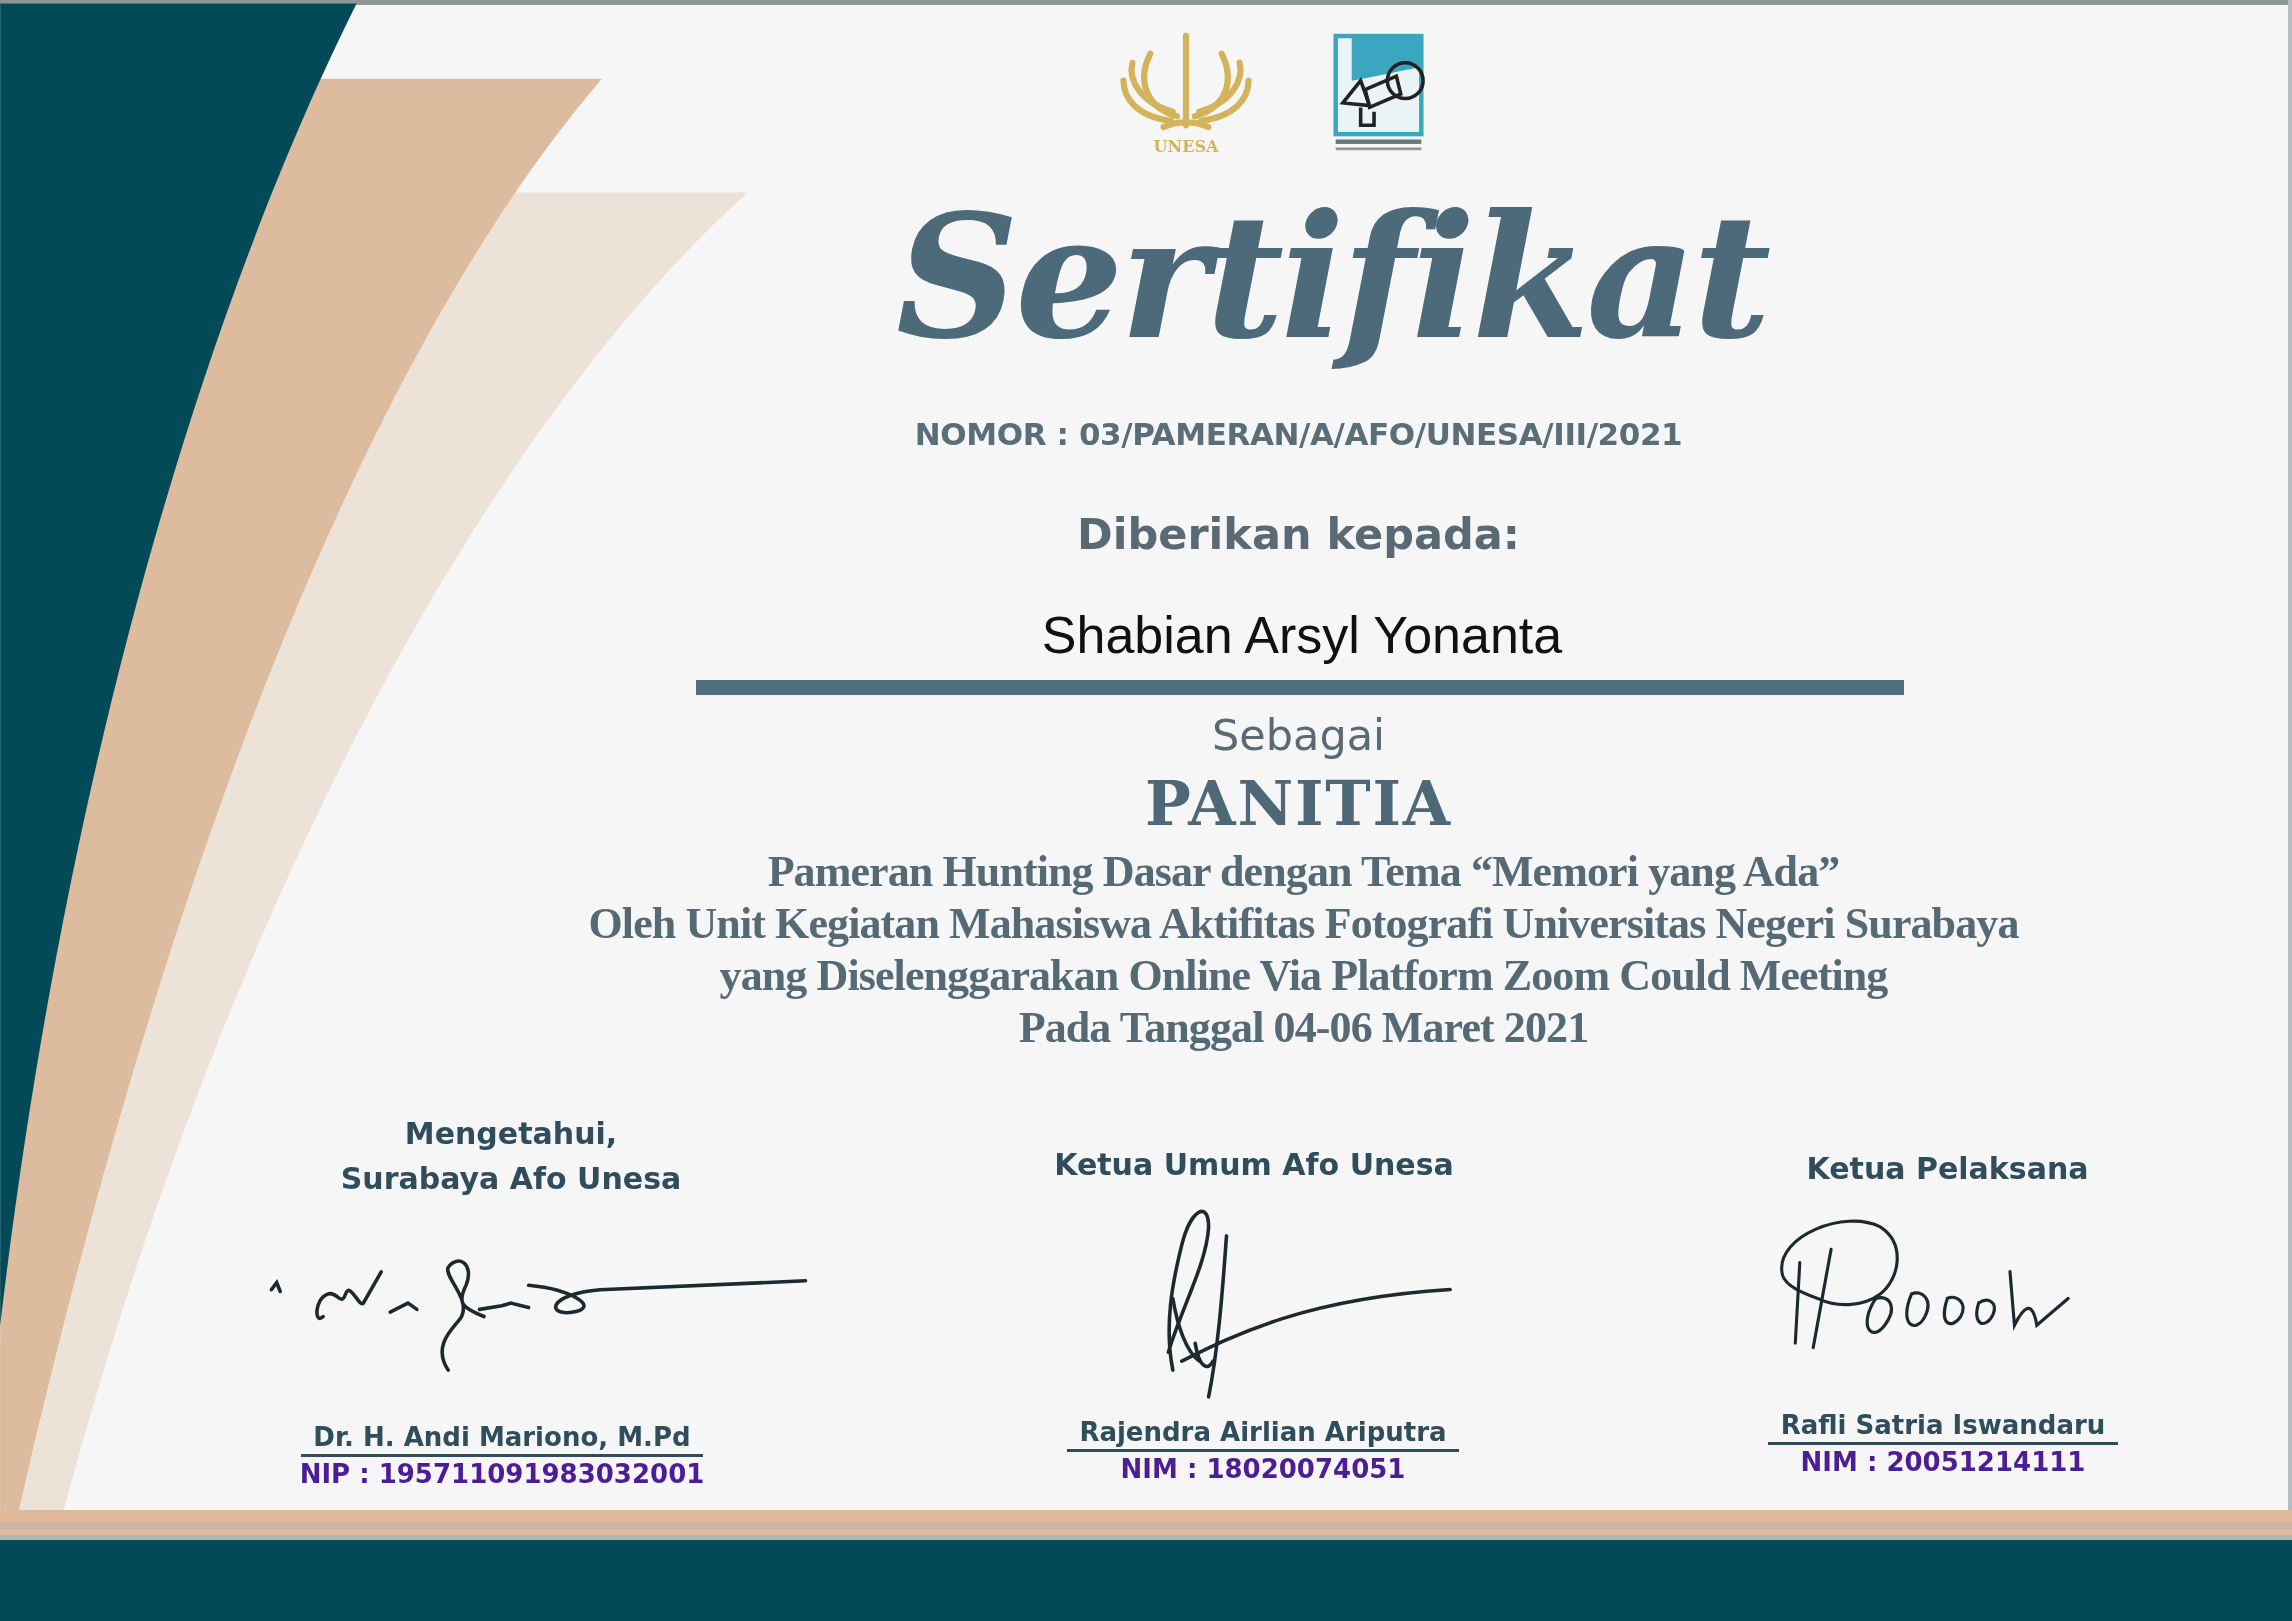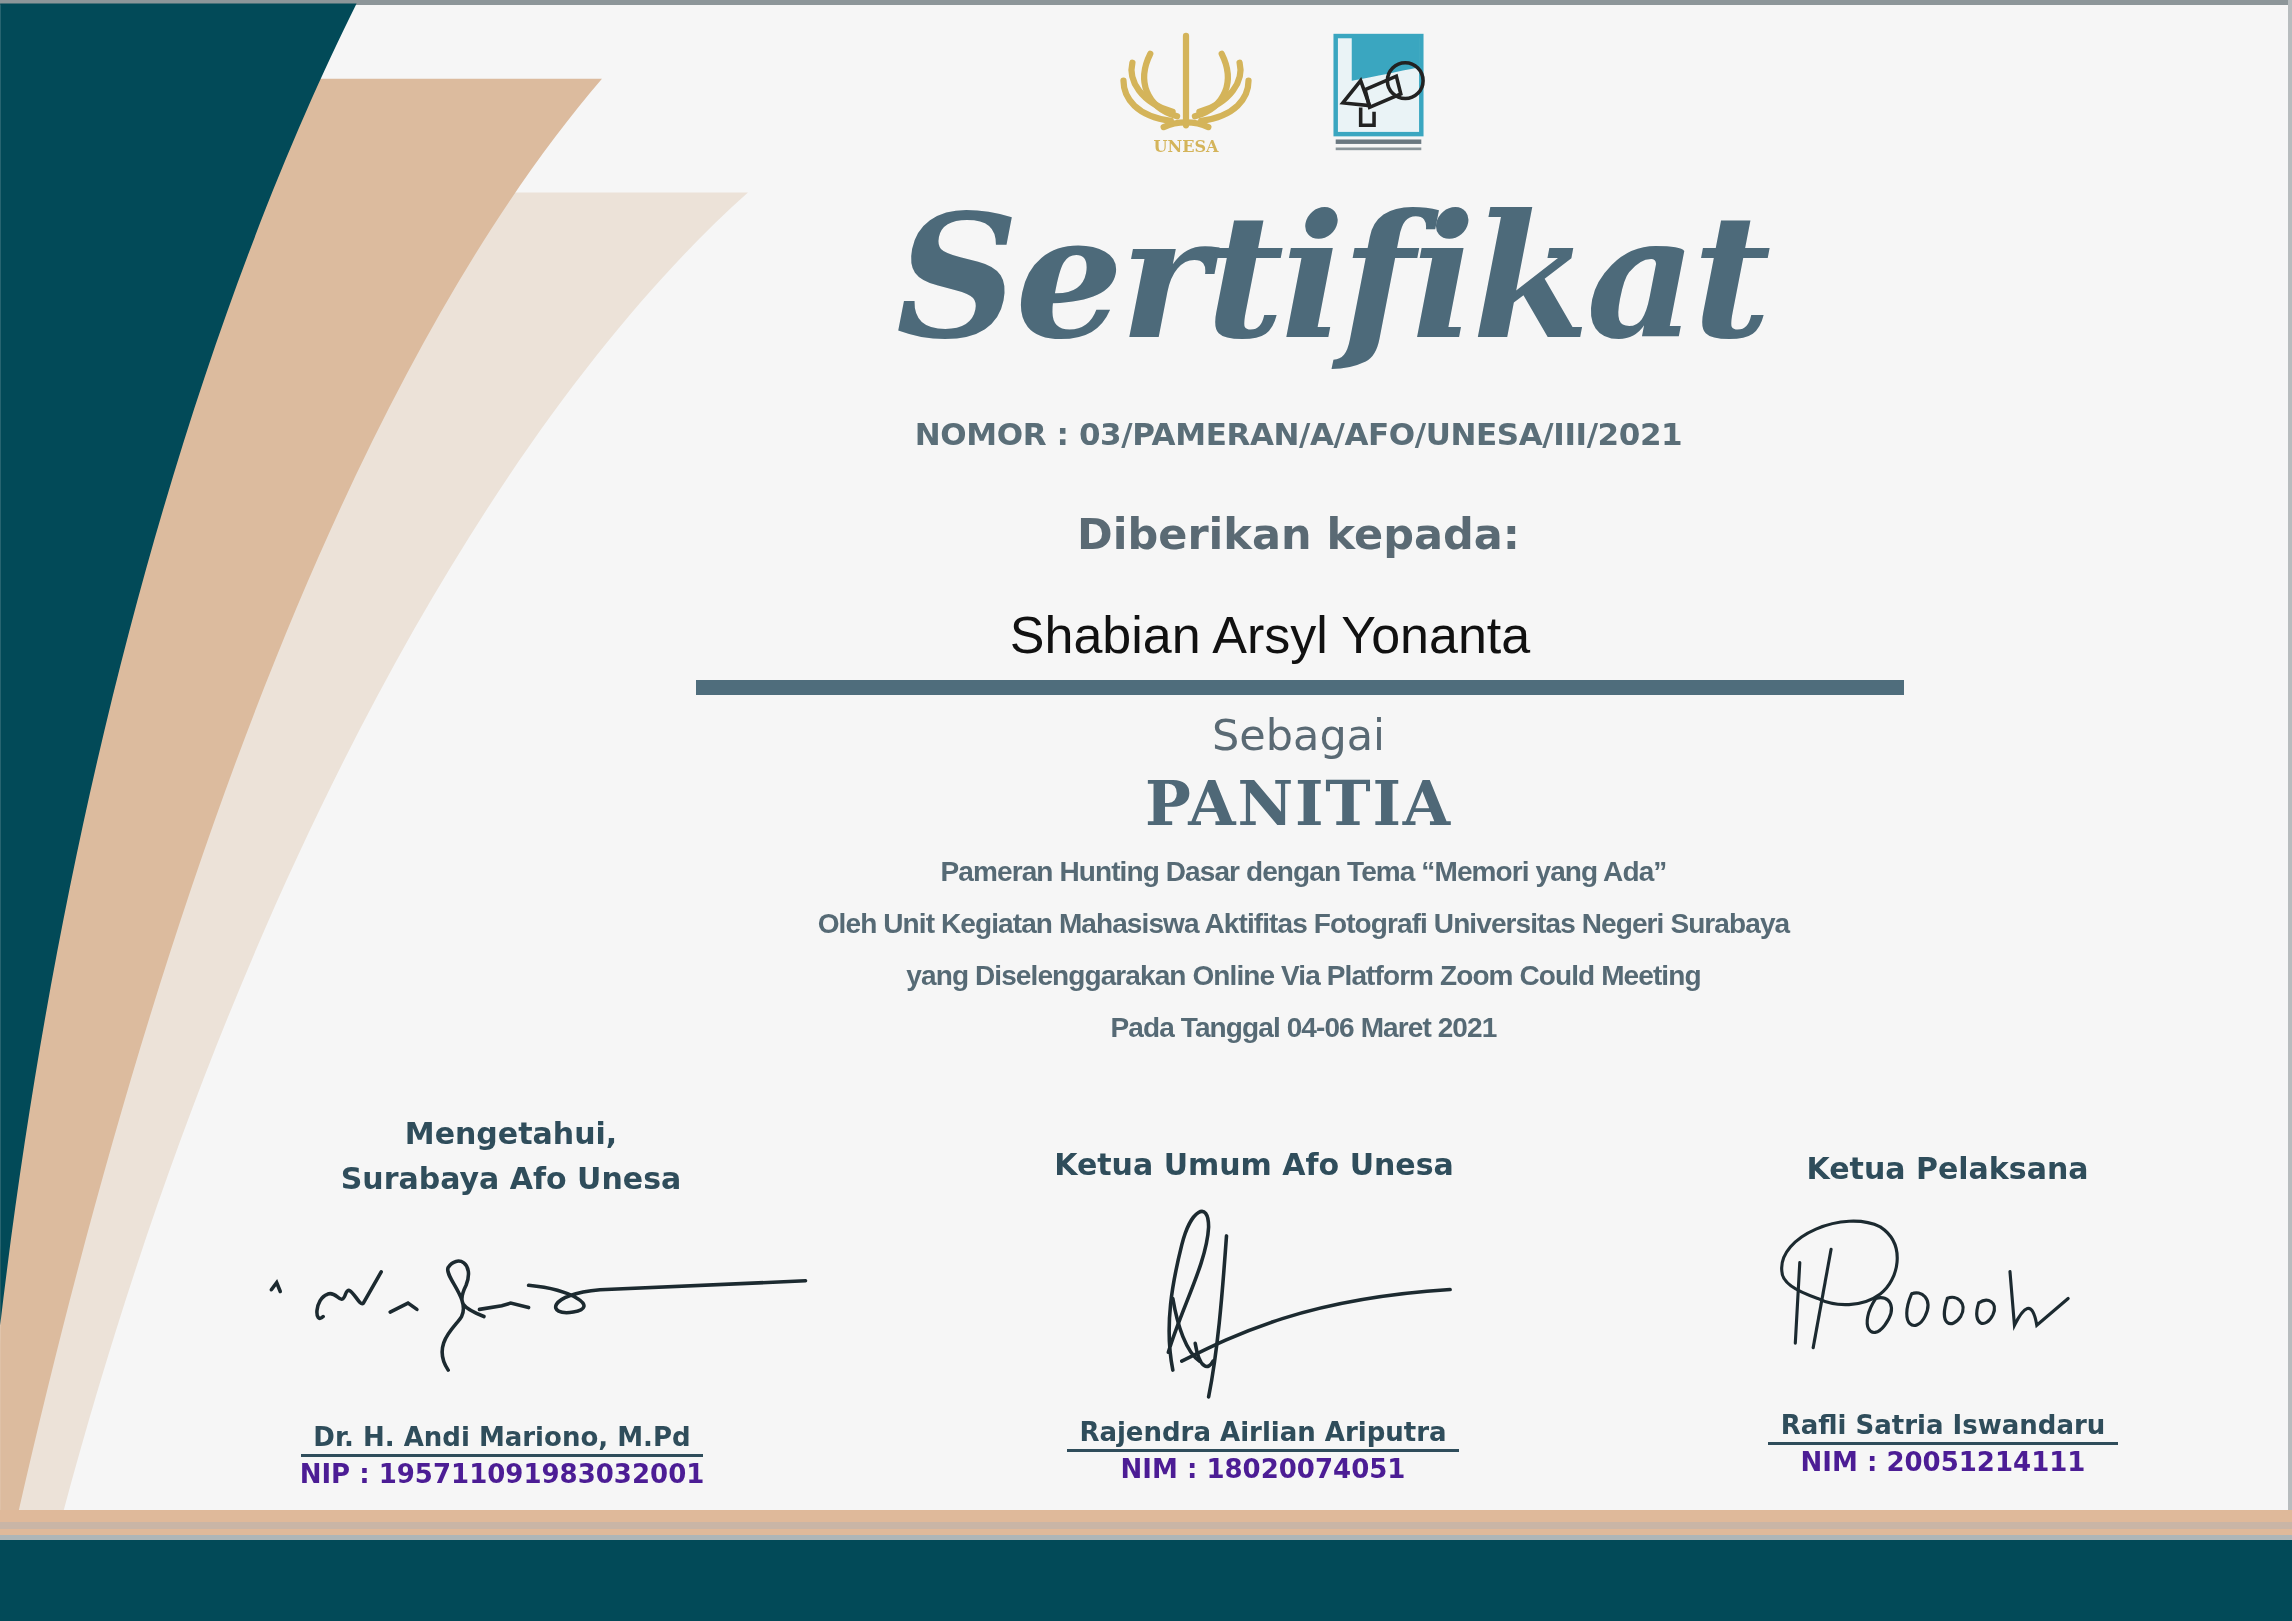--- a/index.html
+++ b/index.html
@@ -25,37 +25,37 @@
       position: absolute; left: 806px; top: 416px; width: 985px; text-align: center;
       font-family: "DejaVu Sans", sans-serif; font-weight: bold; font-size: 31px; color: #5a6e78;
       letter-spacing: -0.4px;
     }
     .diberikan {
       position: absolute; left: 806px; top: 473px; width: 985px; text-align: center;
       font-family: "DejaVu Sans", sans-serif; font-weight: bold; font-size: 43px; color: #5a6a74; margin-top: 36px;
     }
 
     .recipient {
-      position: absolute; left: 670px; top: 605px; width: 1200px; text-align: center;
+      position: absolute; left: 702px; top: 605px; width: 1200px; text-align: center;
       font-family: "Liberation Sans", sans-serif; font-size: 52px; color: #111;
     }
     .name-rule { position: absolute; left: 696px; top: 680px; width: 1208px; height: 15px; background: #4f6d7c; }
 
     .sebagai {
       position: absolute; left: 806px; top: 710px; width: 985px; text-align: center;
       font-family: "DejaVu Sans", sans-serif; font-size: 43px; color: #5a6a74;
     }
     .role {
       position: absolute; left: 806px; top: 768px; width: 985px; text-align: center;
       font-family: "DejaVu Serif", serif; font-weight: bold; font-size: 61px; color: #4f6877;
       letter-spacing: 1.8px;
     }
     .desc { position: absolute; left: 448px; top: 846px; width: 1711px; text-align: center; }
     .desc div {
-      font-family: Liberation Sans, sans-serif; font-weight: bold; font-size: 28px; line-height: 52px;
+      font-family: Liberation Serif, serif; font-weight: bold; font-size: 44px; line-height: 52px;
       color: #566a75; letter-spacing: -0.9px;
     }
 
     .sig-block { position: absolute; text-align: center; }
     .sig-label {
       font-family: "DejaVu Sans", sans-serif; font-weight: bold; font-size: 30px; line-height: 45px;
       color: #2f4d5b;
     }
     .sig-name {
       font-family: "DejaVu Sans", sans-serif; font-weight: bold; font-size: 26px; color: #2f4d5b;

